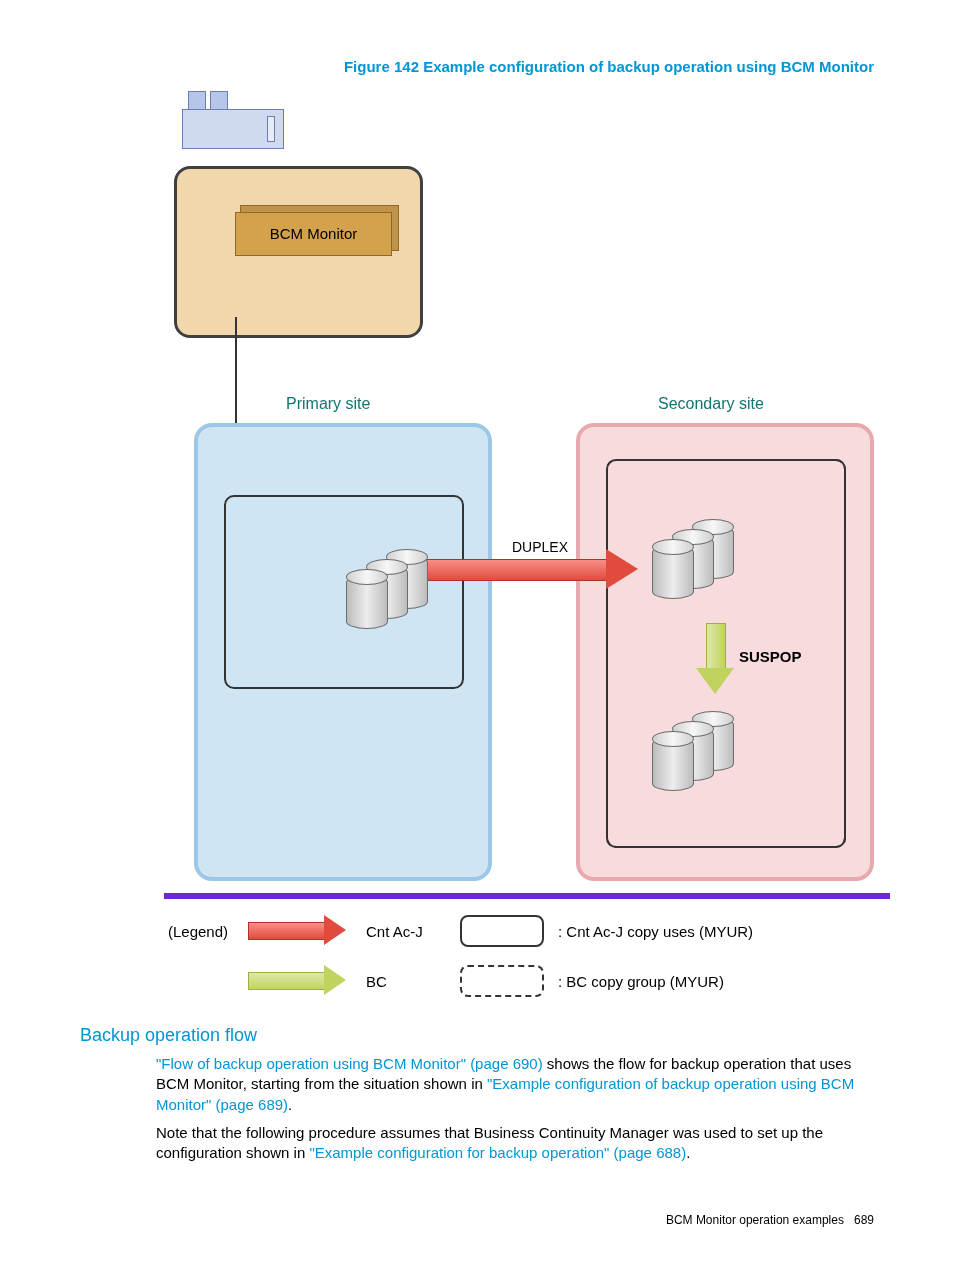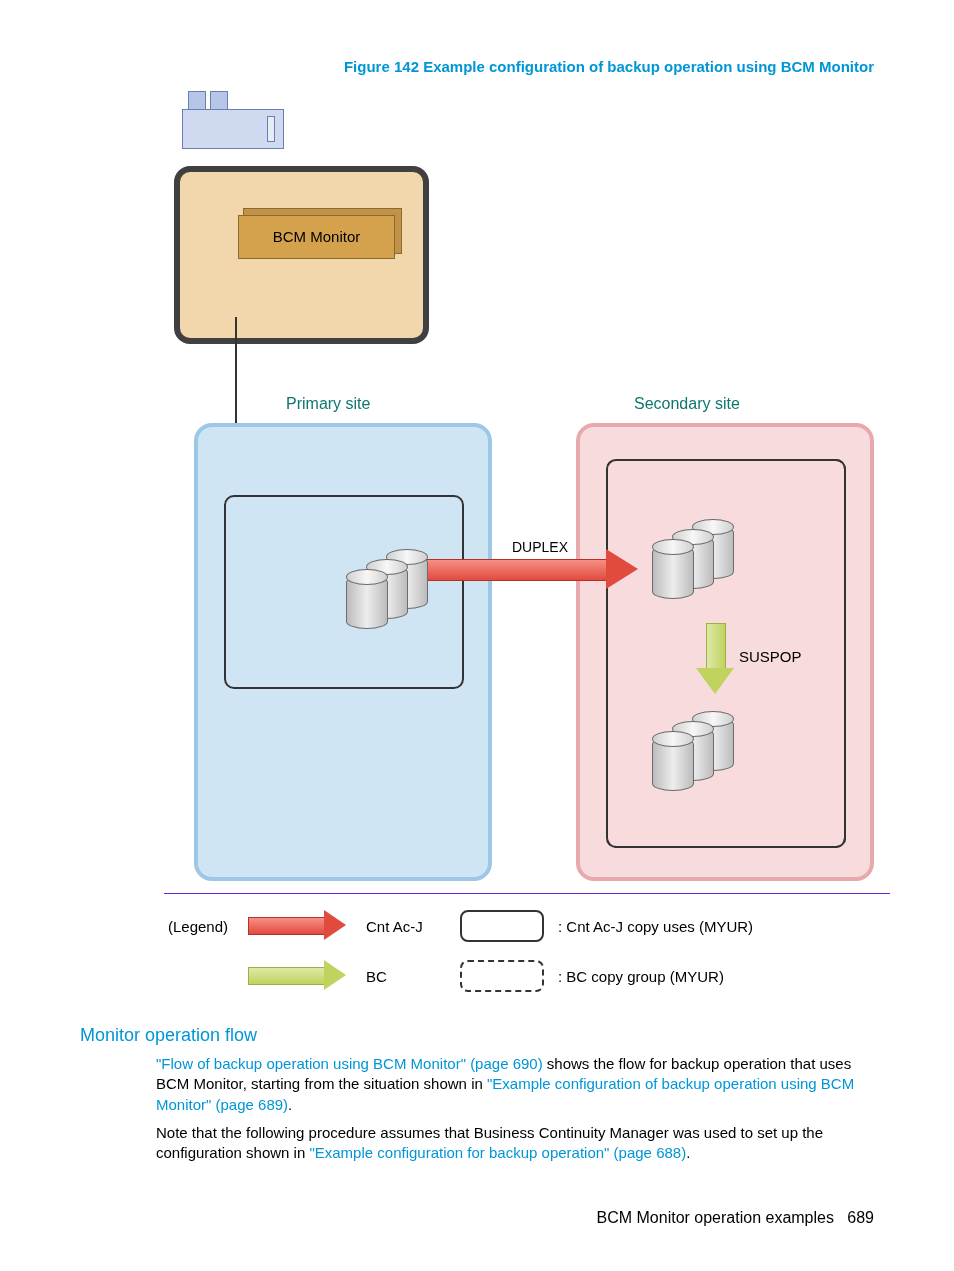--- a/index.html
+++ b/index.html
@@ -64,21 +64,21 @@
     border: 1px solid #6b7fb2;
   }
   
   .host-group {
     position: absolute;
     left: 28px;
     top: 73px;
     width: 243px;
     height: 166px;
     background: #f2d6ac;
-    border: 6px solid #404040;
+    border: 3px solid #404040;
     border-radius: 16px;
   }
   .module-box {
     position: absolute;
     left: 58px;
     width: 155px;
     height: 42px;
     background: #d4a14d;
     border: 1px solid #8c6a2e;
     box-shadow: 6px -6px 0 #c0924a, 6px -6px 0 1px #8c6a2e;
@@ -106,21 +106,21 @@
     background: #333;
   }
   
   .site-label {
     position: absolute;
     top: 302px;
     font-size: 16px;
     color: #0f766e;
   }
   .site-label.primary { left: 140px; }
-  .site-label.secondary { left: 488px; }
+  .site-label.secondary { left: 512px; }
   
   .site-box {
     position: absolute;
     top: 330px;
     width: 290px;
     height: 450px;
     border-radius: 18px;
     border-width: 4px;
     border-style: solid;
   }
@@ -230,30 +230,30 @@
   .duplex-label {
     position: absolute;
     left: 365px; top: 446px;
     font-size: 14px; color: #000;
     background: #fff;
     padding: 0 1px;
   }
   .suspop-label {
     position: absolute;
     left: 593px; top: 555px;
-    font-size: 15px; color: #000;
+    font-size: 15px; color: #000; font-weight: bold;
   }
   
   .legend {
     position: absolute;
     left: 18px;
     top: 800px;
     width: 726px;
     height: 110px;
-    border-top: 1px solid #6d28d9;
+    border-top: 6px solid #6d28d9;
     padding-top: 4px;
   }
   .legend-row {
     display: flex;
     align-items: center;
     height: 44px;
     margin-top: 6px;
   }
   .legend-label {
     width: 80px;
@@ -322,21 +322,21 @@
     color: #000;
   }
   .body-text a {
     color: #0096d6;
     text-decoration: none;
   }
   .footer {
     position: absolute;
     right: 80px;
     bottom: 44px;
-    font-size: 16px;
+    font-size: 12px;
     color: #000;
   }
 </style>
 </head>
 <body>
 
 <div class="page">
 
   <div class="figure-caption">Figure 142 Example configuration of backup operation using BCM Monitor</div>
 
@@ -415,21 +415,21 @@
             <div class="head"></div>
           </div>
         <div class="legend-text">BC</div>
         <div class="legend-box-dashed"></div>
         <div class="legend-text2">: BC   copy group (MYUR)</div>
       </div>
     </div>
 
   </div>
 
-  <h3 class="section">Monitor operation flow</h3>
+  <h3 class="section">Backup operation flow</h3>
 
   <div class="body-text">
     <a href="#">"Flow of backup operation using BCM Monitor" (page 690)</a><span> shows the flow for backup operation that uses BCM Monitor, starting from the situation shown in </span><a href="#">"Example configuration of backup operation using BCM Monitor" (page 689)</a><span>.</span>
   </div>
 
   <div class="body-text">
     <span>Note that the following procedure assumes that Business Continuity Manager was used to set up the configuration shown in </span><a href="#">"Example configuration for backup operation" (page 688)</a><span>.</span>
   </div>
 
   <div class="footer">

